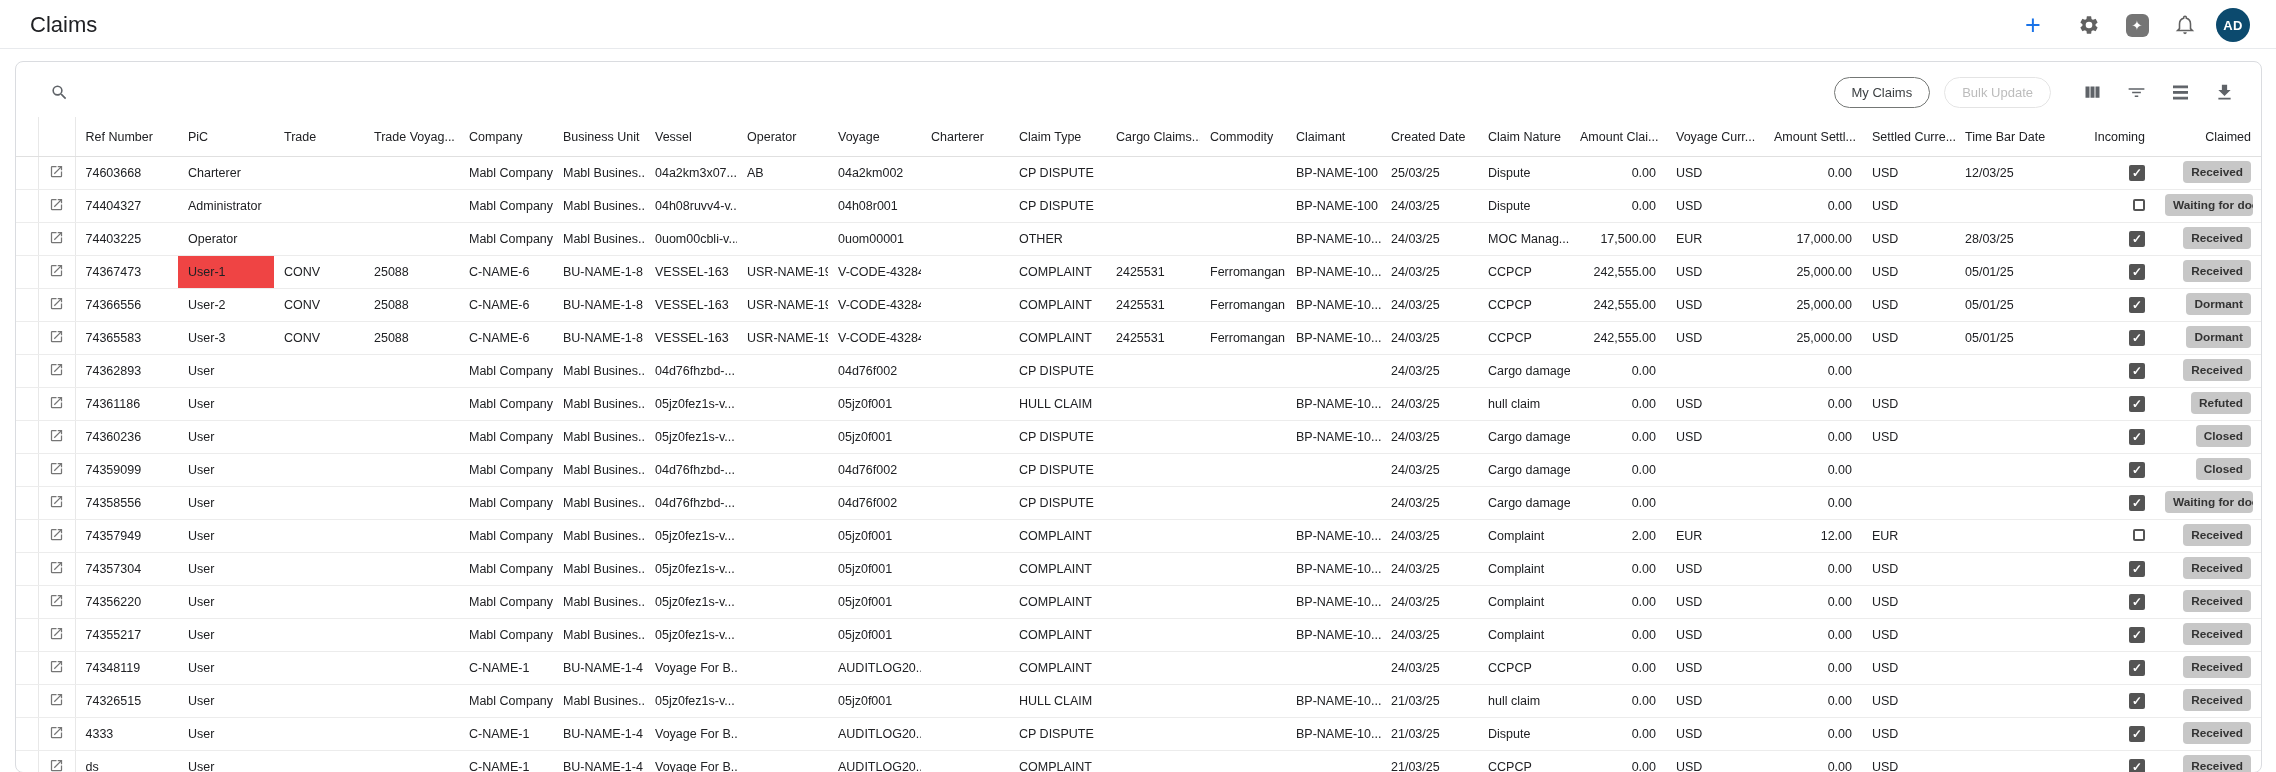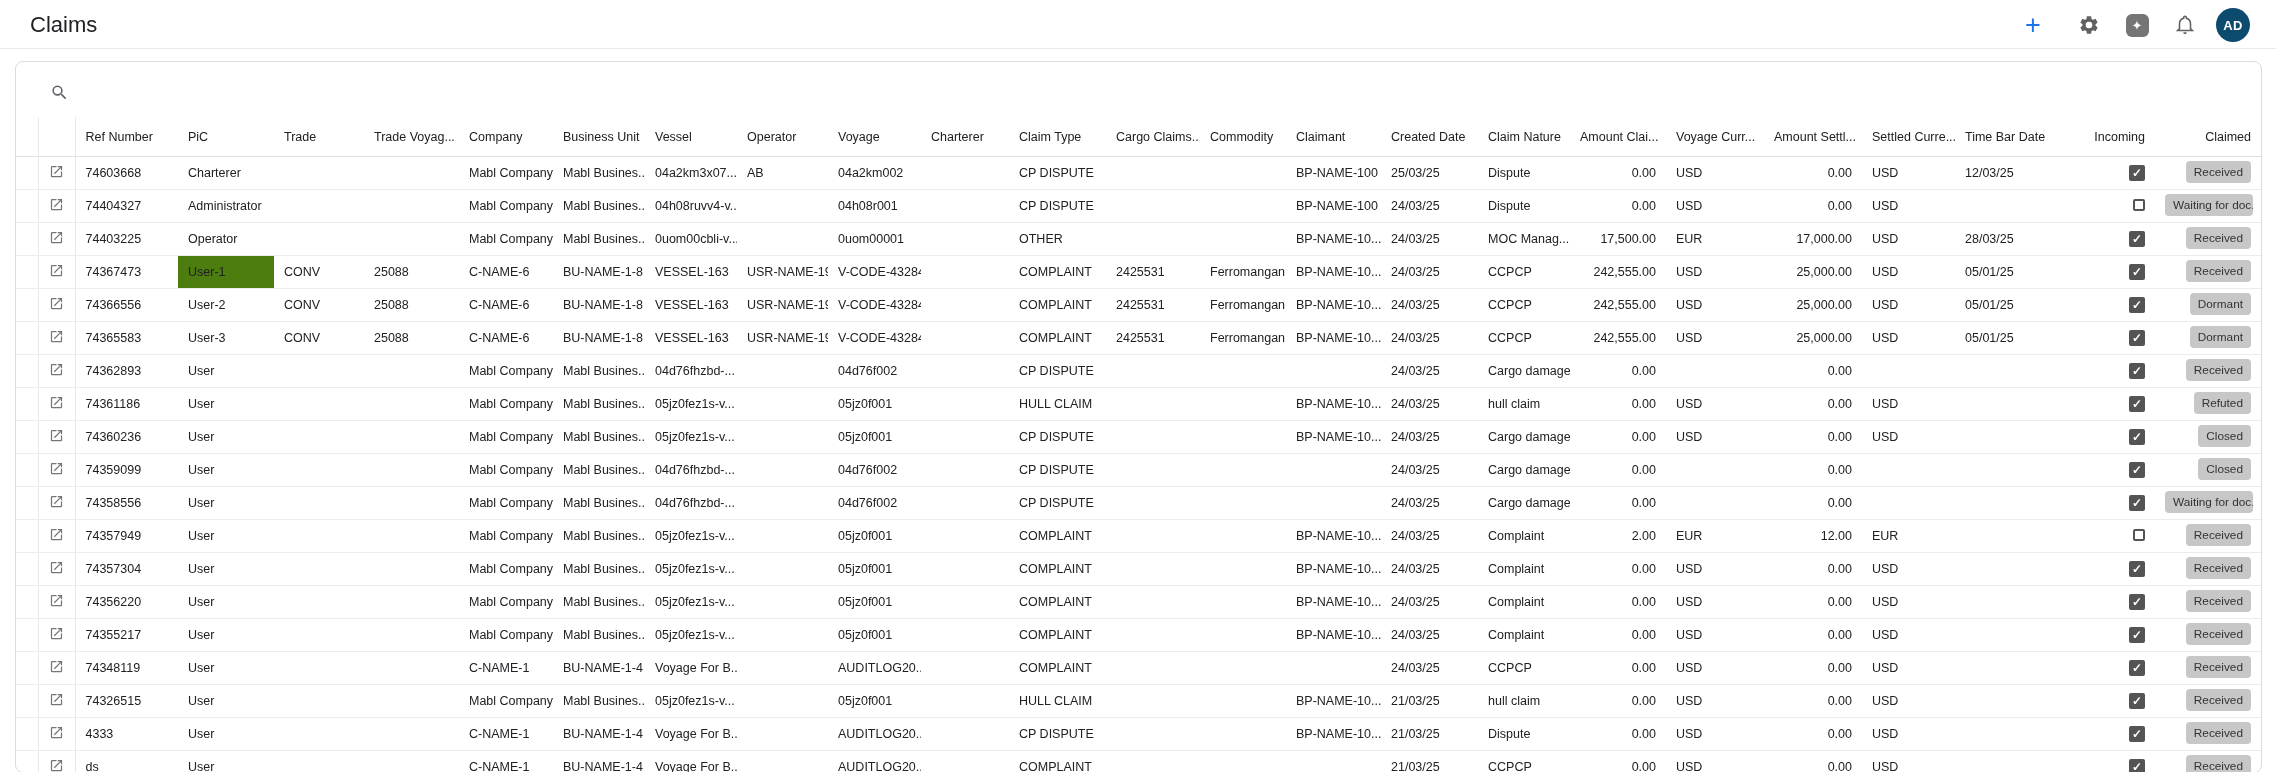--- a/index.html
+++ b/index.html
@@ -34,25 +34,25 @@
   
   table { border-collapse:collapse; table-layout:fixed; width:2245px; font-size:12.5px; }
   th { text-align:left; font-weight:500; color:#202124; padding:13px 10px 12px 10px; border-bottom:1px solid #e0e0e0; white-space:nowrap; overflow:hidden; }
   td { padding:0 10px; height:33px; border-bottom:1px solid #ececec; white-space:nowrap; overflow:hidden; color:#202124; }
   th.right, td.right { text-align:right; }
   th.center, td.center { text-align:right; }
   td.spacer, th.spacer { border-right:1px solid #e8e8e8; padding:0; }
   td.iconcell, th.iconcell { border-right:1px solid #e8e8e8; text-align:center; padding:0 4px; }
   .launch-icon { display:inline-flex; cursor:pointer; }
   .launch-icon svg { width:15px; height:15px; fill:#757575; }
-  .badge { background:#c7c7c7; border-radius:4px; padding:4px 8px; font-size:11.8px; color:#333; display:inline-block; max-width:102%; overflow:hidden; white-space:nowrap; }
+  .badge { background:#c7c7c7; border-radius:4px; padding:4px 8px; font-size:11.8px; color:#333; display:inline-block; max-width:102%; overflow:hidden; white-space:nowrap;font-weight:bold; }
   .checkbox { display:inline-flex; align-items:center; justify-content:center; cursor:pointer; }
   .checkbox.checked { width:16px; height:16px; border-radius:2px; background:#545454; color:#fff; font-size:12px; font-weight:bold; }
   .checkbox.unchecked { width:12px; height:12px; border-radius:2px; border:2px solid #545454; background:#fff; }
-  td.hl { background:#4d7c0f; }
+  td.hl { background:#ef4444; }
 </style>
 </head>
 <body>
 
 <div class="app-header">
   <h1 class="page-title">Claims</h1>
   <div class="header-icons">
     <span class="hicon plus-icon">+</span>
     <span class="hicon gear-wrap">
       <svg viewBox="0 0 24 24">
@@ -73,20 +73,44 @@
 </div>
 <div class="top-divider"></div>
 
 <div class="card">
   <div class="card-toolbar">
     <span class="hicon search-btn">
       <svg viewBox="0 0 24 24">
           <path d="M15.5 14h-.79l-.28-.27A6.47 6.47 0 0 0 16 9.5 6.5 6.5 0 1 0 9.5 16c1.61 0 3.09-.59 4.23-1.57l.27.28v.79l5 4.99L20.49 19l-4.99-5zm-6 0A4.5 4.5 0 1 1 14 9.5 4.49 4.49 0 0 1 9.5 14z"></path>
         </svg>
     </span>
+    <div class="toolbar-right">
+      <button class="pill">My Claims</button>
+      <button class="pill disabled">Bulk Update</button>
+      <span class="ticon">
+        <svg viewBox="0 0 24 24">
+            <path d="M4 5v13h4.6V5H4zm5.7 13h4.6V5H9.7v13zm5.7-13v13H20V5h-4.6z"></path>
+          </svg>
+      </span>
+      <span class="ticon">
+        <svg viewBox="0 0 24 24">
+            <path d="M3 7v1.8h18V7H3zm4 5.9h10v-1.8H7v1.8zm3 4.1h4v-1.7h-4V17z"></path>
+          </svg>
+      </span>
+      <span class="ticon">
+        <svg viewBox="0 0 24 24">
+            <path d="M4 6.5h16V4.6H4v1.9zm0 6.4h16V11H4v1.9zm0 6.5h16v-1.9H4v1.9z" style="stroke:#5f6368;stroke-width:1.2"></path>
+          </svg>
+      </span>
+      <span class="ticon">
+        <svg viewBox="0 0 24 24">
+            <path d="M19 9h-4V3H9v6H5l7 7 7-7zM5 18v2h14v-2H5z"></path>
+          </svg>
+      </span>
+    </div>
   </div>
 
   <table>
     <colgroup>
         <col style="width: 22px;">
         <col style="width: 37px;">
         <col style="width: 103px;">
         <col style="width: 96px;">
         <col style="width: 90px;">
         <col style="width: 95px;">

